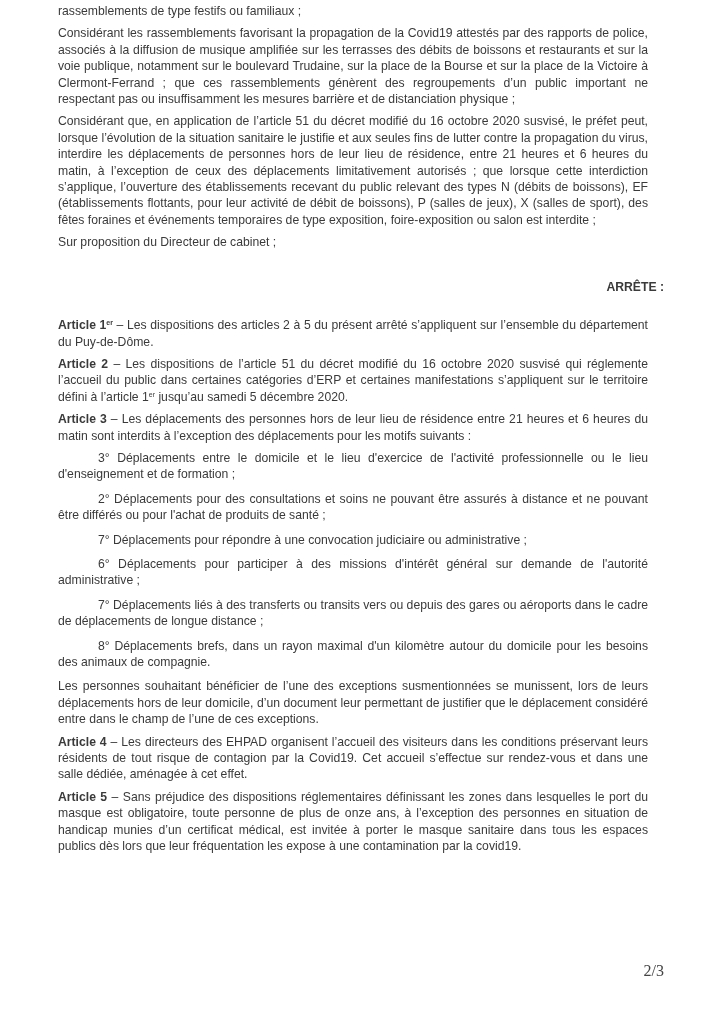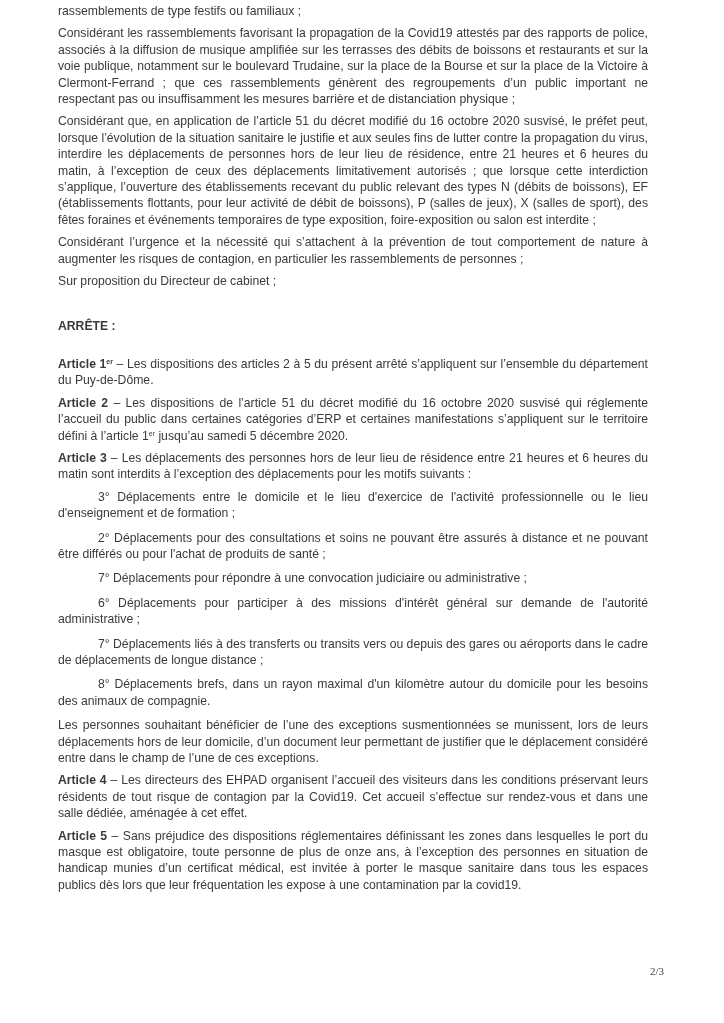--- a/index.html
+++ b/index.html
@@ -5,37 +5,36 @@
   html, body { margin: 0; padding: 0; background: #ffffff; }
   body {
     width: 724px; height: 1023px; overflow: hidden; position: relative;
     font-family: "Liberation Sans", sans-serif;
     color: #3a3a3a;
     font-size: 12.2px;
     line-height: 16.4px;
   }
   .page { position: absolute; left: 58px; top: 3px; width: 606px; }
   p { margin: 0 16px 6px 0; text-align: justify; }
-  .title { text-align: left; font-weight: bold; margin: 28px 0 22px 0; }
+  .title { text-align: right; font-weight: bold; margin: 28px 0 22px 0; }
   .art-label { font-weight: bold; }
   .indent { text-indent: 40px; margin-bottom: 8px; }
   sup { font-size: 7px; line-height: 0; vertical-align: 4px; }
   .pagenum {
     position: absolute; right: 60px; top: 963px;
-    font-family: "Liberation Serif", serif; font-size: 11px; color: #444;
+    font-family: "Liberation Serif", serif; font-size: 16px; color: #444;
   }
 </style>
 </head>
 <body>
 
 <div class="page">
   <p>rassemblements de type festifs ou familiaux ;</p>
   <p>Considérant les rassemblements favorisant la propagation de la Covid19 attestés par des rapports de police, associés à la diffusion de musique amplifiée sur les terrasses des débits de boissons et restaurants et sur la voie publique, notamment sur le boulevard Trudaine, sur la place de la Bourse et sur la place de la Victoire à Clermont-Ferrand ; que ces rassemblements génèrent des regroupements d’un public important ne respectant pas ou insuffisamment les mesures barrière et de distanciation physique ;</p>
   <p>Considérant que, en application de l’article 51 du décret modifié du 16 octobre 2020 susvisé, le préfet peut, lorsque l’évolution de la situation sanitaire le justifie et aux seules fins de lutter contre la propagation du virus, interdire les déplacements de personnes hors de leur lieu de résidence, entre 21 heures et 6 heures du matin, à l’exception de ceux des déplacements limitativement autorisés ; que lorsque cette interdiction s’applique, l’ouverture des établissements recevant du public relevant des types N (débits de boissons), EF (établissements flottants, pour leur activité de débit de boissons), P (salles de jeux), X (salles de sport), des fêtes foraines et événements temporaires de type exposition, foire-exposition ou salon est interdite ;</p>
-  <p>Considérant l’urgence et la nécessité qui s’attachent à la prévention de tout comportement de nature à augmenter les risques de contagion, en particulier les rassemblements de personnes ;</p>
   <p>Sur proposition du Directeur de cabinet ;</p>
 
   <p class="title">ARRÊTE :</p>
 
   <p><span class="art-label"><span>Article 1</span><sup>er</sup></span><span> – Les dispositions des articles 2 à 5 du présent arrêté s’appliquent sur l’ensemble du département du Puy-de-Dôme.</span></p>
 
   <p><span class="art-label">Article 2</span><span><span> – Les dispositions de l’article 51 du décret modifié du 16 octobre 2020 susvisé qui réglemente l’accueil du public dans certaines catégories d’ERP et certaines manifestations s’appliquent sur le territoire défini à l’article 1</span><sup>er</sup><span> jusqu’au samedi 5 décembre 2020.</span></span></p>
 
   <p><span class="art-label">Article 3</span><span> – Les déplacements des personnes hors de leur lieu de résidence entre 21 heures et 6 heures du matin sont interdits à l’exception des déplacements pour les motifs suivants :</span></p>
 

